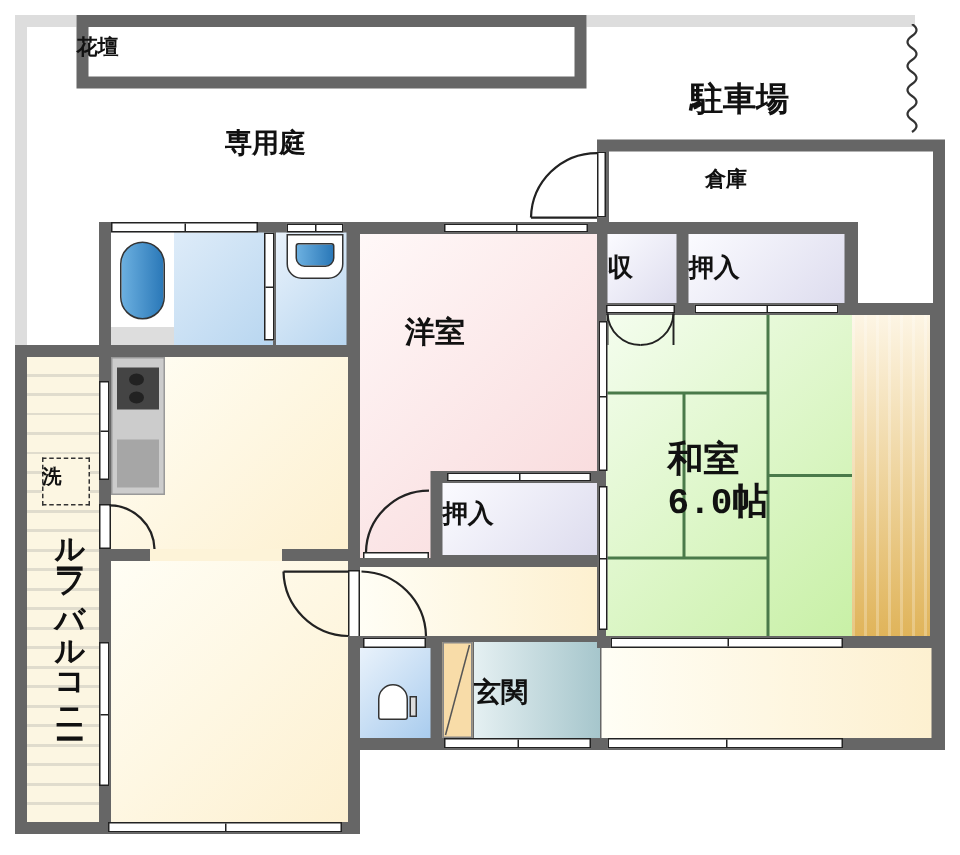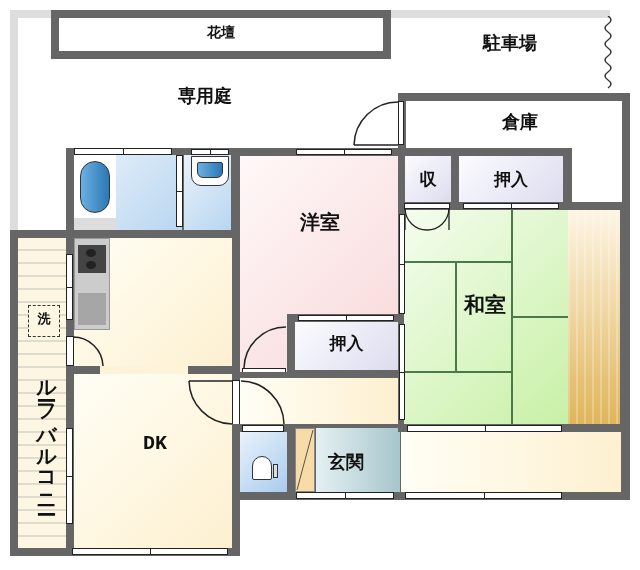--- a/index.html
+++ b/index.html
@@ -1,18 +1,18 @@
 <!DOCTYPE html>
 <html><head>
 <meta charset="utf-8">
 <style>
   html,body{margin:0;padding:0;background:#fff;}
   body{width:640px;height:570px;position:relative;overflow:hidden;font-family:"DejaVu Sans","Liberation Sans",sans-serif;}
   .abs{position:absolute;box-sizing:border-box;}
-  .lbl{position:absolute;font-weight:bold;color:#111;text-align:center;white-space:nowrap;line-height:1.15;}
+  .lbl{position:absolute;font-weight:bold;color:#111;text-align:left;white-space:nowrap;line-height:1.15;}
   .serif{font-family:Liberation Mono, monospace;}
   .win{position:absolute;background:#fff;border:1.5px solid #222;box-sizing:border-box;}
   .win::after{content:"";position:absolute;left:50%;top:0;bottom:0;border-left:1.5px solid #222;}
   .vwin{position:absolute;background:#fff;border:1.5px solid #222;box-sizing:border-box;}
   .vwin::after{content:"";position:absolute;top:50%;left:0;right:0;border-top:1.5px solid #222;}
   .door{position:absolute;border:1.5px solid #222;box-sizing:border-box;}
   .tatami-line{position:absolute;background:#4a7a4a;}
 </style>
 </head>
 <body>
@@ -22,24 +22,24 @@
 
 <svg class="abs" style="left:600px;top:16px;" width="16" height="76" viewBox="0 0 16 76">
   <path d="M8 0 Q14 4 8 8 Q2 12 8 16 Q14 20 8 24 Q2 28 8 32 Q14 36 8 40 Q2 44 8 48 Q14 52 8 56 Q2 60 8 64 Q14 68 8 72" fill="none" stroke="#333" stroke-width="1.5"></path>
 </svg>
 
 <div class="abs" style="left:51px;top:10px;width:340px;height:49px;border:8px solid #666;background:#fff;"></div>
 <div class="lbl" style="left:51px;top:24px;width:340px;font-size:14px;">花壇</div>
 
 <div class="lbl" style="left:150px;top:86px;width:110px;font-size:18px;">専用庭</div>
 
-<div class="lbl" style="left:460px;top:33px;width:100px;font-size:18px;">駐車場</div>
+<div class="lbl" style="left:460px;top:54px;width:100px;font-size:22px;">駐車場</div>
 
 <div class="abs" style="left:398px;top:93px;width:232px;height:120px;background:#fff;border:8px solid #666;"></div>
-<div class="lbl" style="left:470px;top:112px;width:100px;font-size:18px;">倉庫</div>
+<div class="lbl" style="left:470px;top:112px;width:100px;font-size:14px;">倉庫</div>
 
 <div class="door" style="left:398px;top:101px;width:6px;height:44px;background:#fff;"></div>
 <svg class="abs" style="left:352px;top:101px;" width="48" height="46" viewBox="0 0 48 46">
   <path d="M46 1 A44 44 0 0 0 2 44" fill="none" stroke="#222" stroke-width="1.5"></path>
   <line x1="2" y1="44" x2="46" y2="44" stroke="#222" stroke-width="1.5"></line>
 </svg>
 
 <div class="abs" style="left:66px;top:148px;width:172px;height:90px;background:#666;"></div>
 <div class="abs" style="left:74px;top:155px;width:108px;height:75px;background:linear-gradient(135deg,#e9f2fb,#b8d6f0);"></div>
 <div class="abs" style="left:74px;top:155px;width:42px;height:63px;background:#fff;"></div>
@@ -74,21 +74,20 @@
 <div class="abs" style="left:78px;top:293px;width:28px;height:32px;background:#a6a6a6;"></div>
 <div class="vwin" style="left:66px;top:254px;width:7px;height:66px;"></div>
 
 <div class="door" style="left:66px;top:336px;width:8px;height:30px;background:#fff;"></div>
 <svg class="abs" style="left:72px;top:336px;" width="36" height="32" viewBox="0 0 36 32">
   <path d="M1 1 A30 30 0 0 1 31 30" fill="none" stroke="#222" stroke-width="1.5"></path>
 </svg>
 <div class="vwin" style="left:66px;top:428px;width:7px;height:96px;"></div>
 <div class="win" style="left:72px;top:548px;width:156px;height:7px;"></div>
 <div class="lbl serif" style="left:110px;top:432px;width:90px;font-size:20px;">
-  <div>DK</div>
 </div>
 <div class="vwin" style="left:232px;top:268px;width:7px;height:98px;"></div>
 
 <div class="abs" style="left:232px;top:148px;width:174px;height:232px;background:#666;"></div>
 <div class="abs" style="left:240px;top:156px;width:158px;height:216px;background:linear-gradient(135deg,#fff8f8,#f8d8da);"></div>
 <div class="win" style="left:296px;top:149px;width:96px;height:6px;"></div>
 <div class="lbl serif" style="left:270px;top:212px;width:100px;font-size:20px;">
   <div>洋室</div>
 </div>
 
@@ -147,15 +146,16 @@
 </svg>
 
 <div class="tatami-line" style="left:511px;top:210px;width:2px;height:214px;"></div>
 <div class="tatami-line" style="left:404px;top:261px;width:108px;height:2px;"></div>
 <div class="tatami-line" style="left:404px;top:371px;width:108px;height:2px;"></div>
 <div class="tatami-line" style="left:455px;top:262px;width:2px;height:110px;"></div>
 <div class="tatami-line" style="left:512px;top:316px;width:56px;height:2px;"></div>
 <div class="vwin" style="left:399px;top:214px;width:6px;height:100px;"></div>
 <div class="vwin" style="left:399px;top:324px;width:6px;height:96px;"></div>
 <div class="win" style="left:407px;top:425px;width:155px;height:7px;"></div>
-<div class="lbl serif" style="left:445px;top:295px;width:80px;font-size:21px;">
+<div class="lbl serif" style="left:445px;top:295px;width:80px;font-size:24px;">
   <div>和室</div>
+  <div>6.0帖</div>
 </div>
 
 </body></html>

